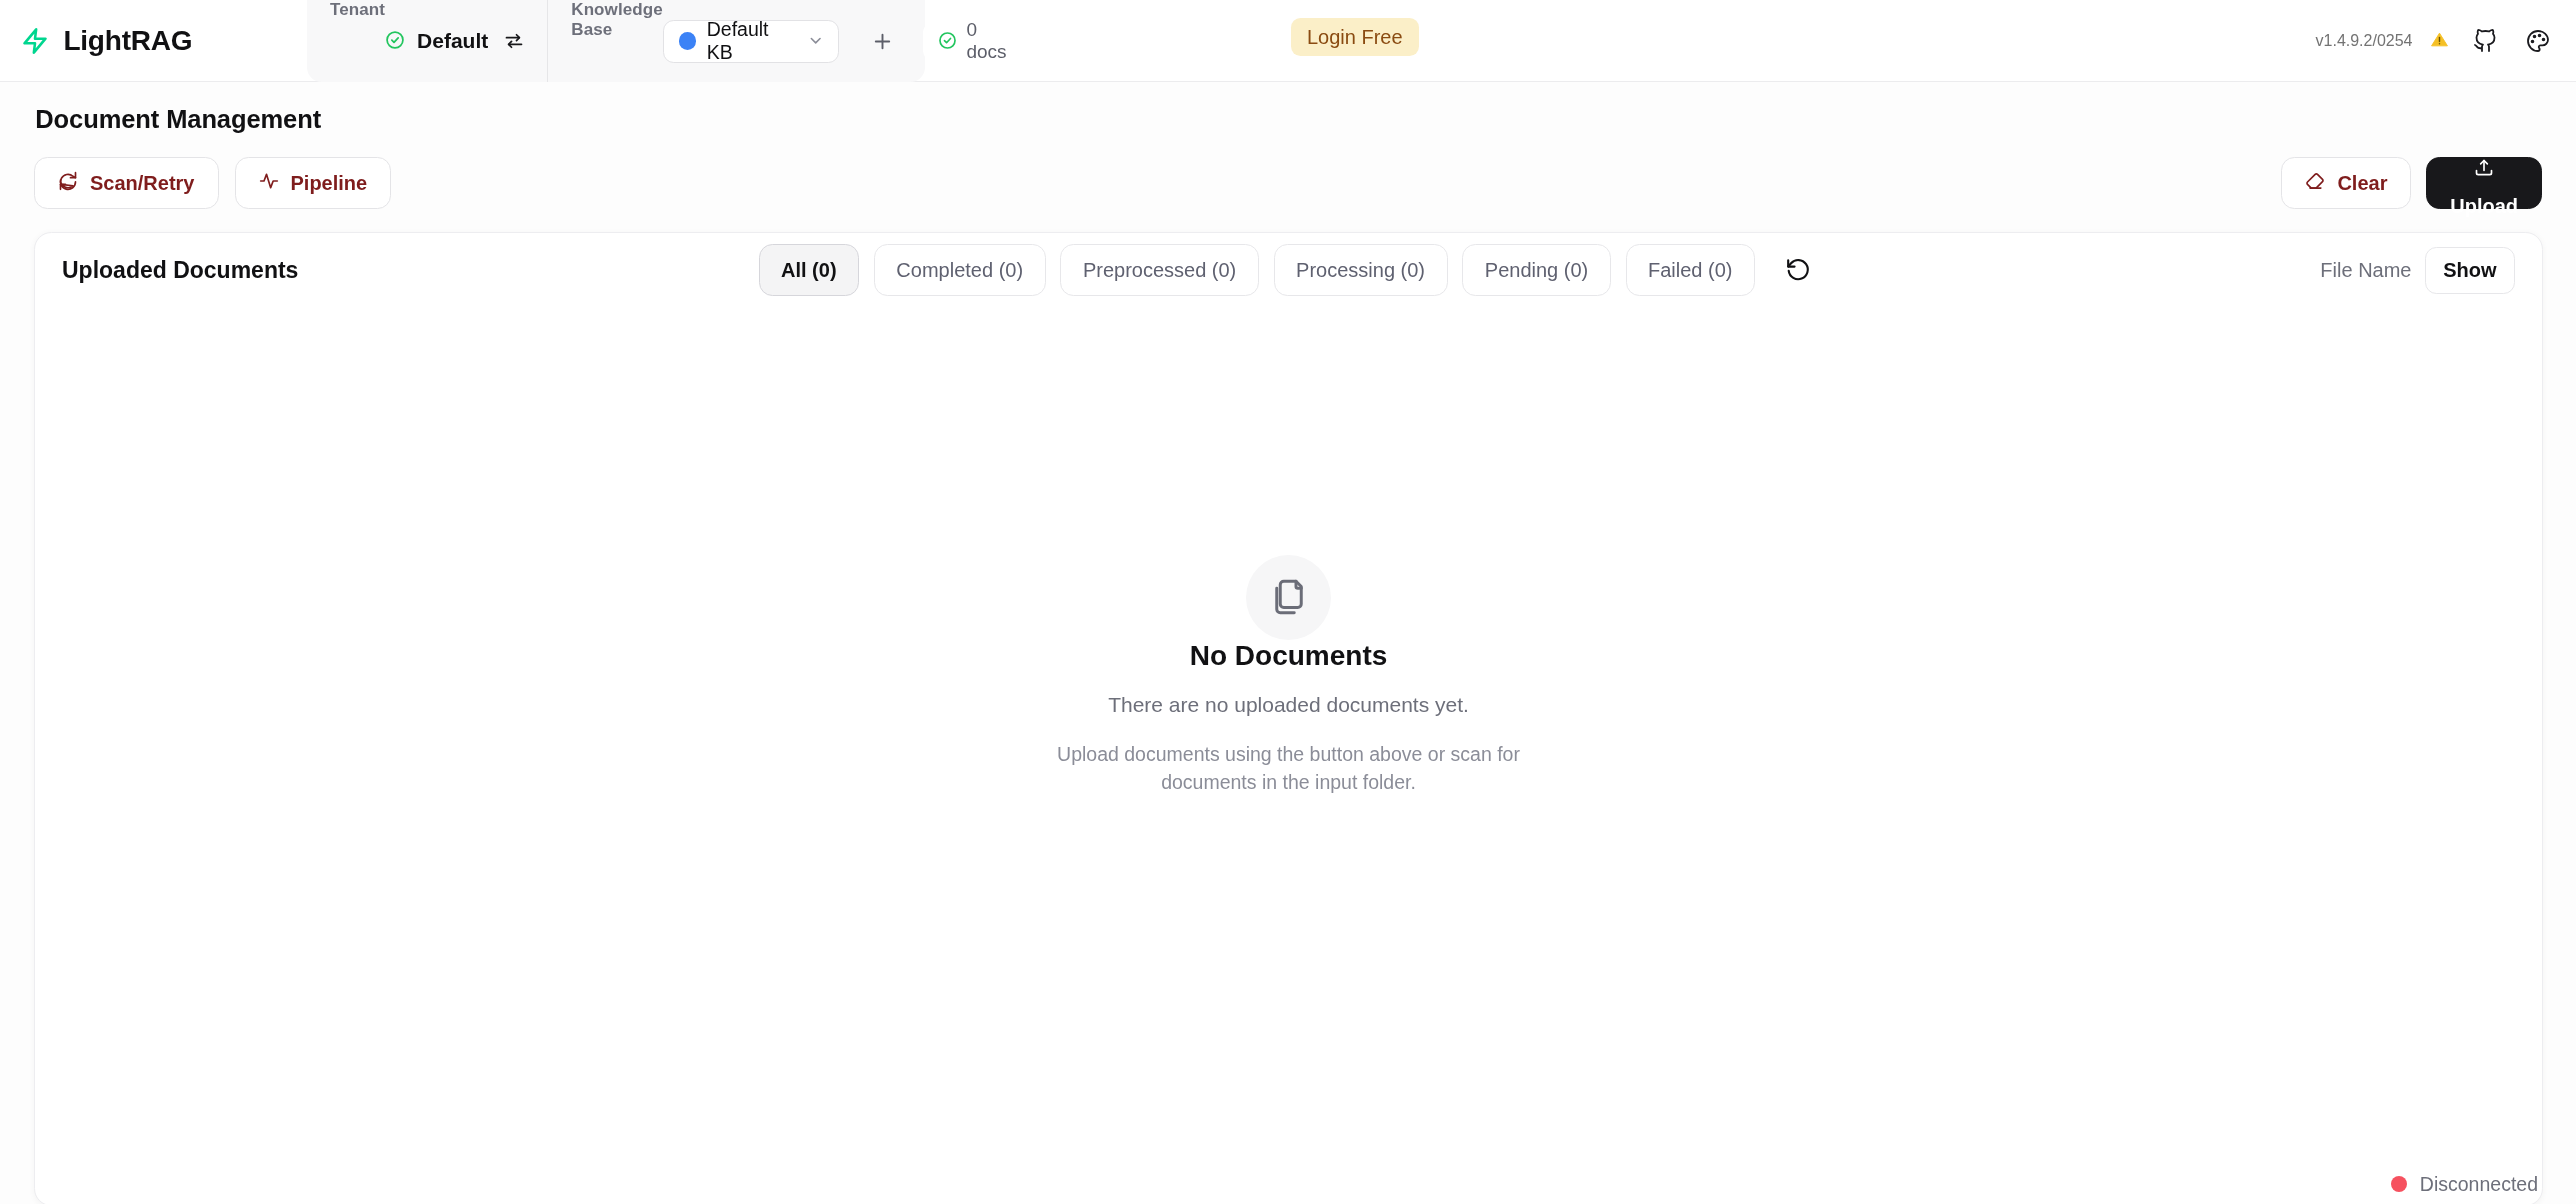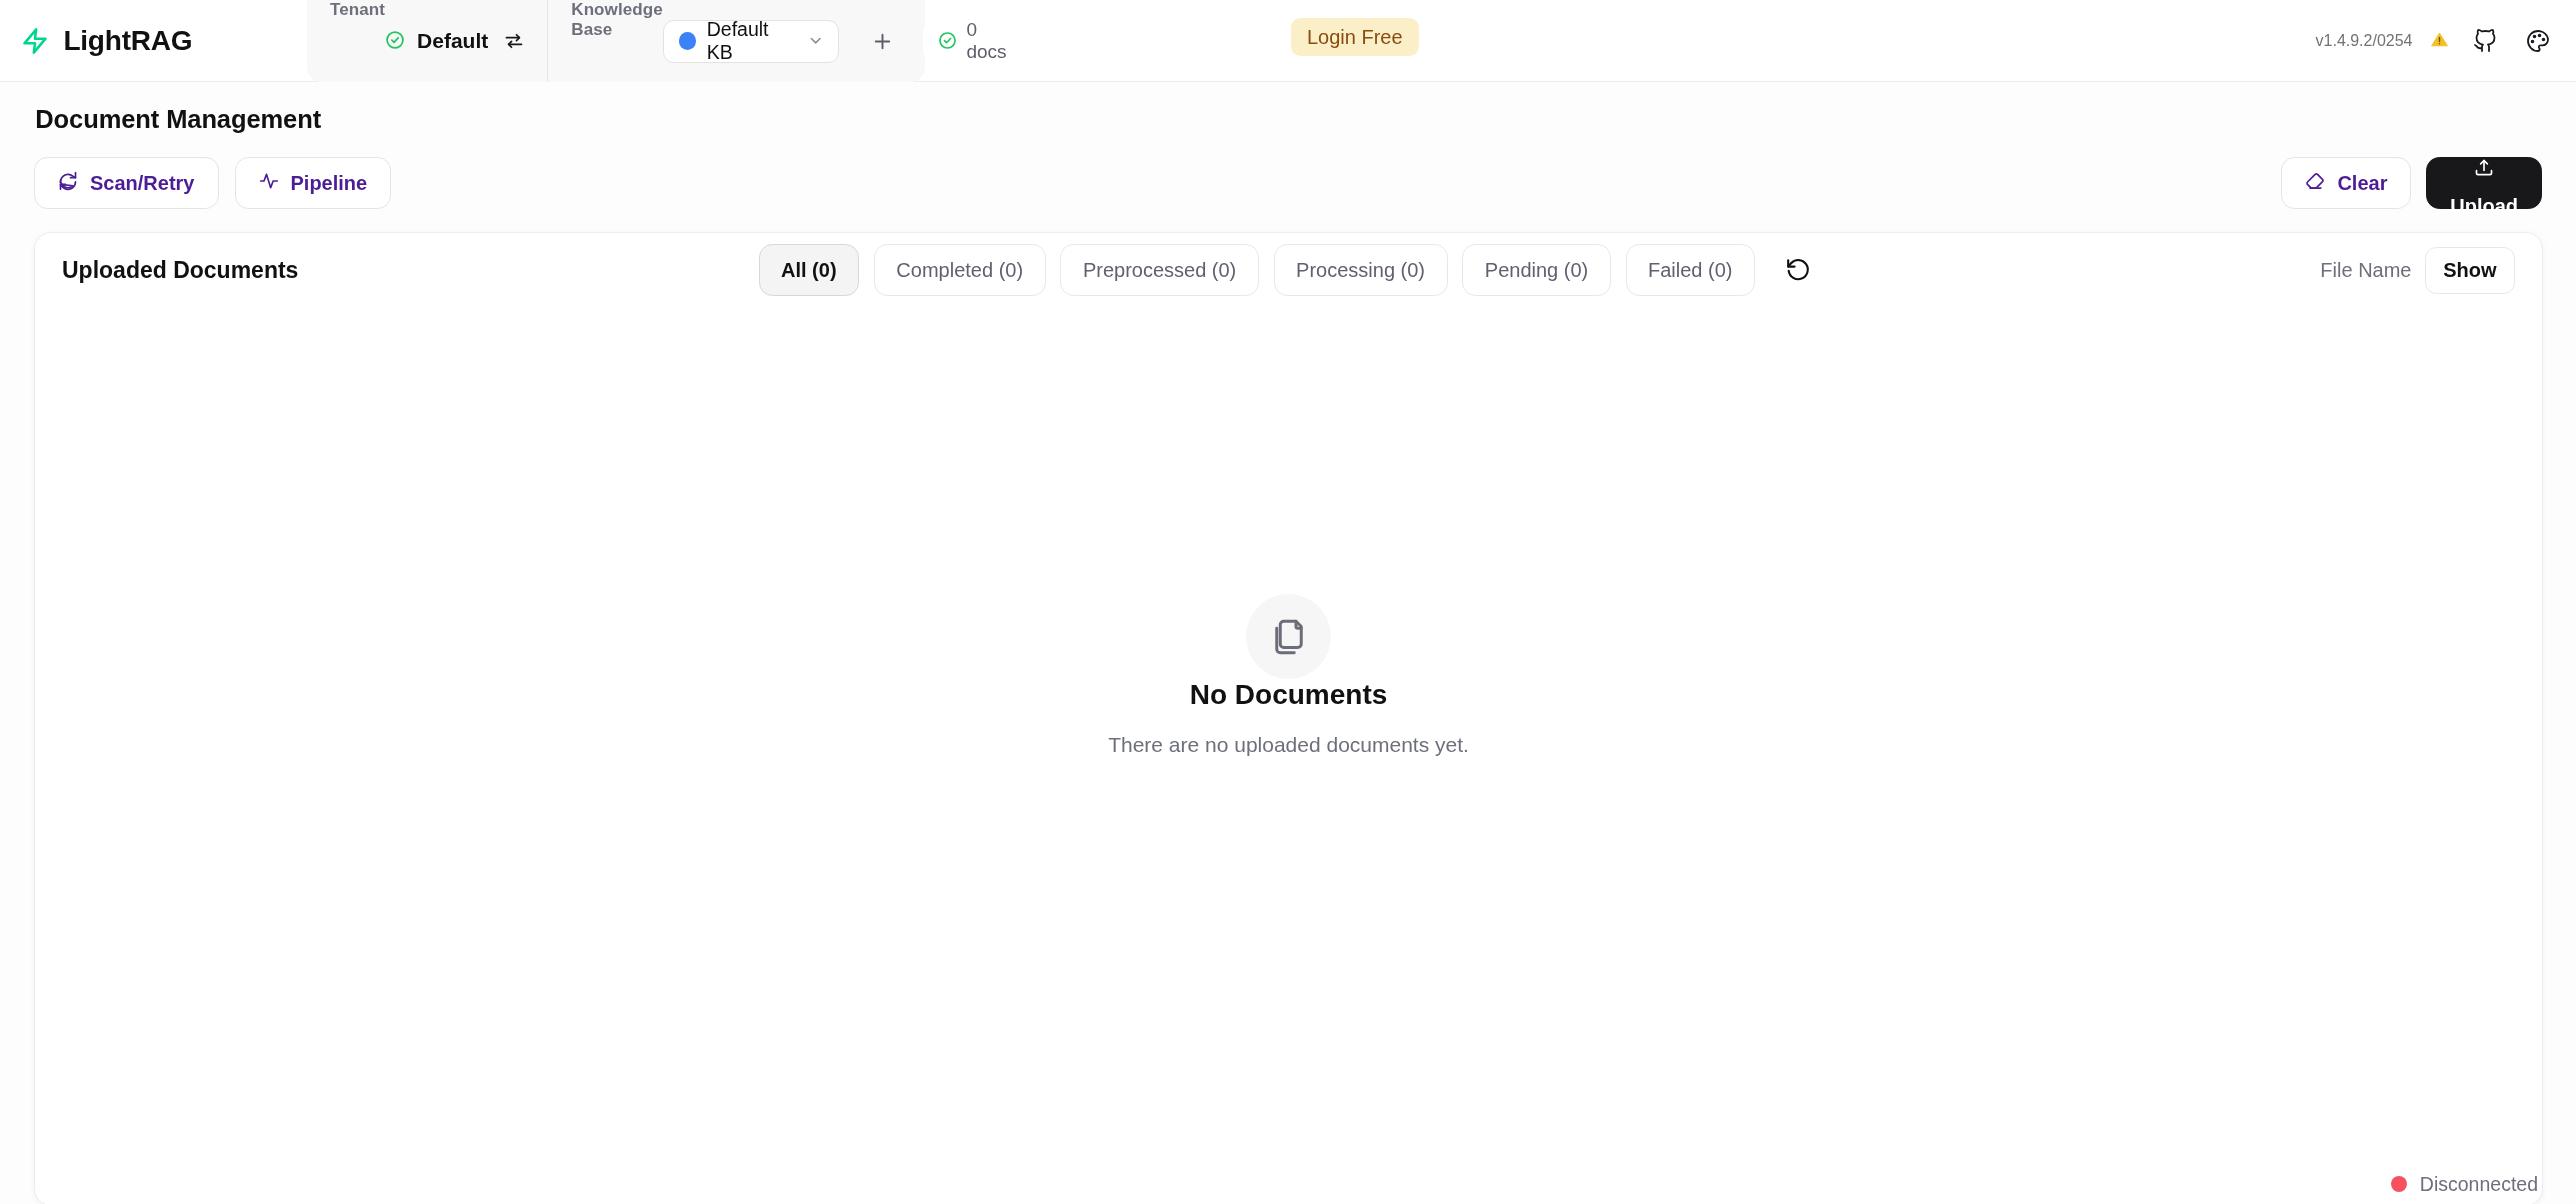--- a/index.html
+++ b/index.html
@@ -119,21 +119,21 @@
     display: flex; align-items: center; justify-content: space-between;
     margin-top: 23px; height: 52px;
   }
   .toolbar-left { display: flex; align-items: center; gap: 16px; }
   .toolbar-right { display: flex; align-items: center; gap: 14.8px; }
 
   .btn {
     display: flex; align-items: center; gap: 12px;
     height: 52px; padding: 0 23px;
     border-radius: 13.4px; border: 0.7px solid #e4e4e7;
-    background: #ffffff; color: #4c1d95;
+    background: #ffffff; color: #7f1d1d;
     font-size: 20px; font-weight: 600; cursor: pointer;
     font-family: "Liberation Sans", sans-serif;
     white-space: nowrap;
   }
   .btn.dark { background: #18181b; color: #ffffff; border-color: #18181b; flex-direction: column; }
 
   
   .card {
     margin-top: 23px;
     width: 2509px; height: 974px;
@@ -406,20 +406,21 @@
     <div class="empty">
       <div class="empty-iconwrap">
         <svg width="42" height="42" viewBox="0 0 24 24" fill="none" stroke="currentColor" stroke-width="1.7" stroke-linecap="round" stroke-linejoin="round">
             <path d="M16 3H9a2 2 0 0 0-2 2v11a2 2 0 0 0 2 2h8a2 2 0 0 0 2-2V6l-3-3z"></path>
             <path d="M16 3v3a1 1 0 0 0 1 1h2"></path>
             <path d="M5 7v12a2 2 0 0 0 2 2h8"></path>
           </svg>
       </div>
       <div class="empty-title">No Documents</div>
       <div class="empty-sub">There are no uploaded documents yet.</div>
+      <div class="empty-hint">Upload documents using the button above or scan for documents in the input folder.</div>
     </div>
   </div>
 
   <div class="footer">
     <span class="status-dot"></span>
     <span class="status-text">Disconnected</span>
   </div>
 </div>
 
 

